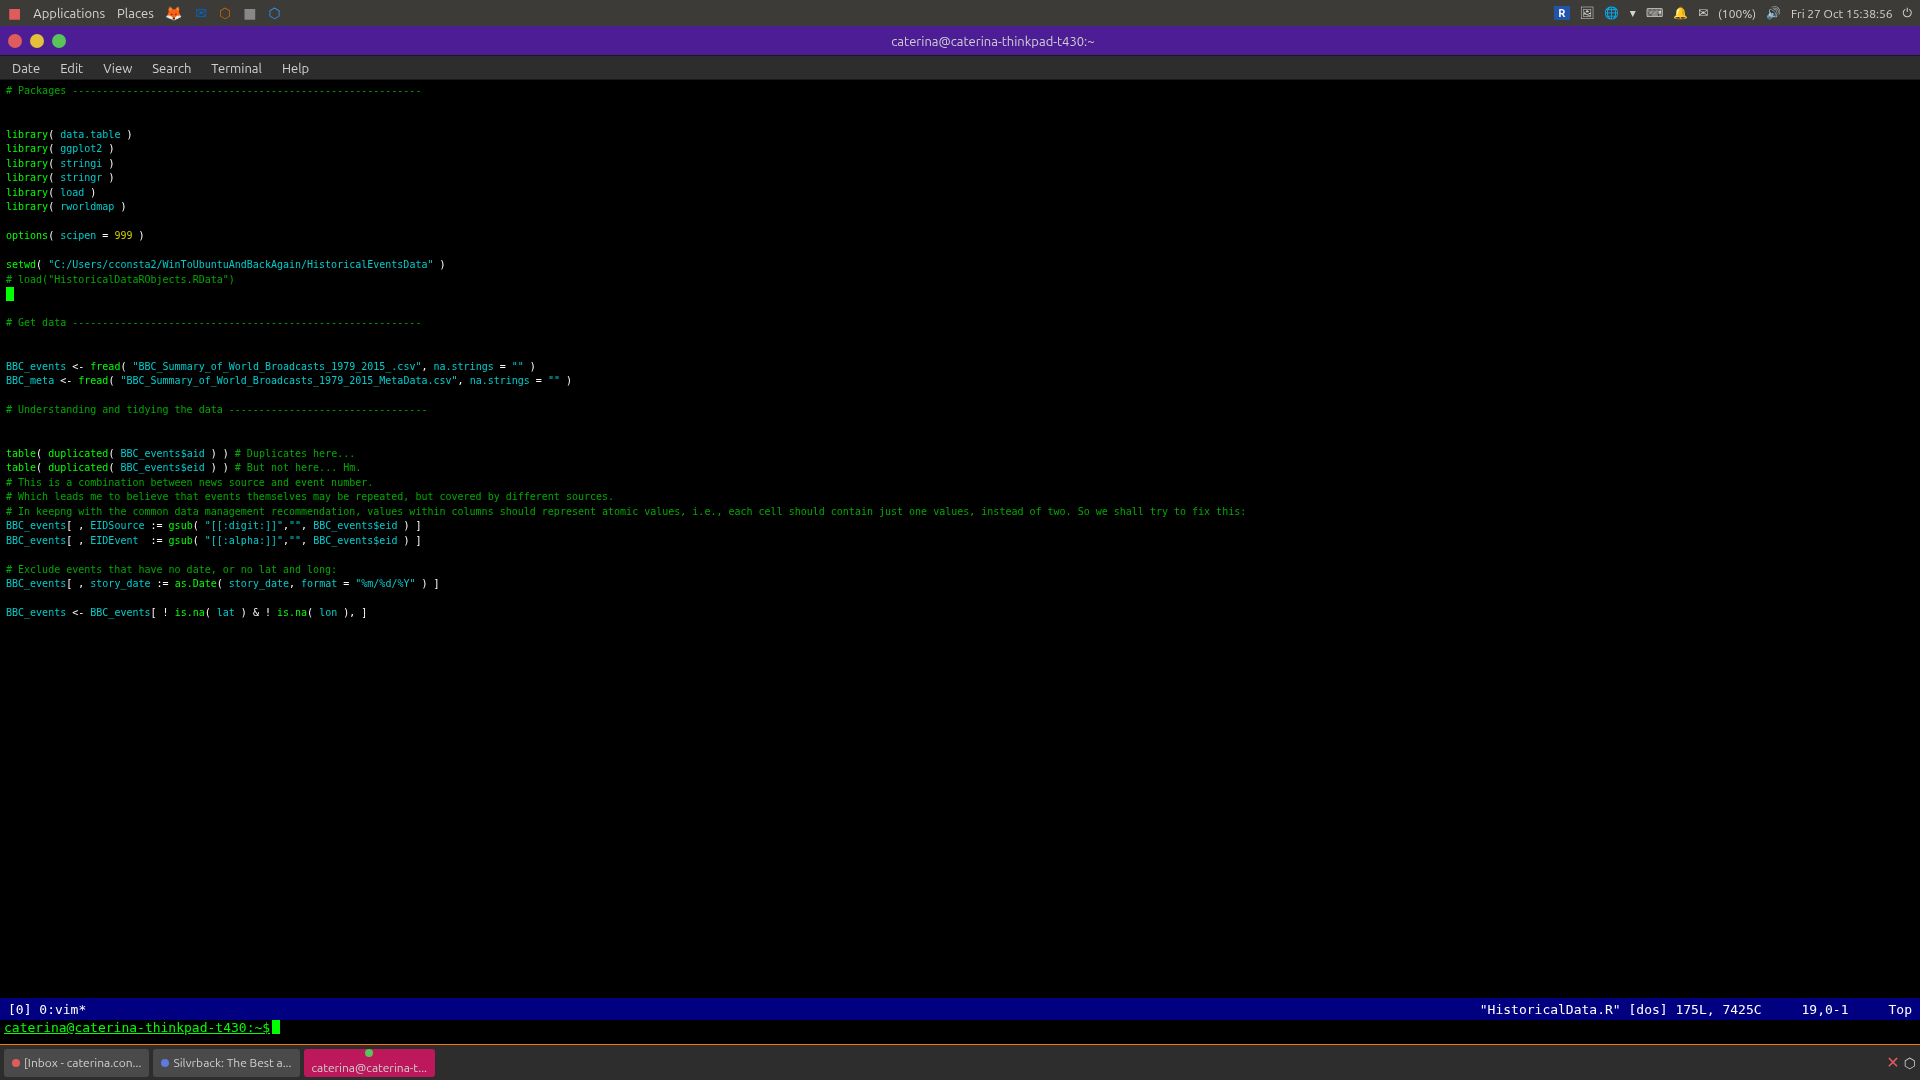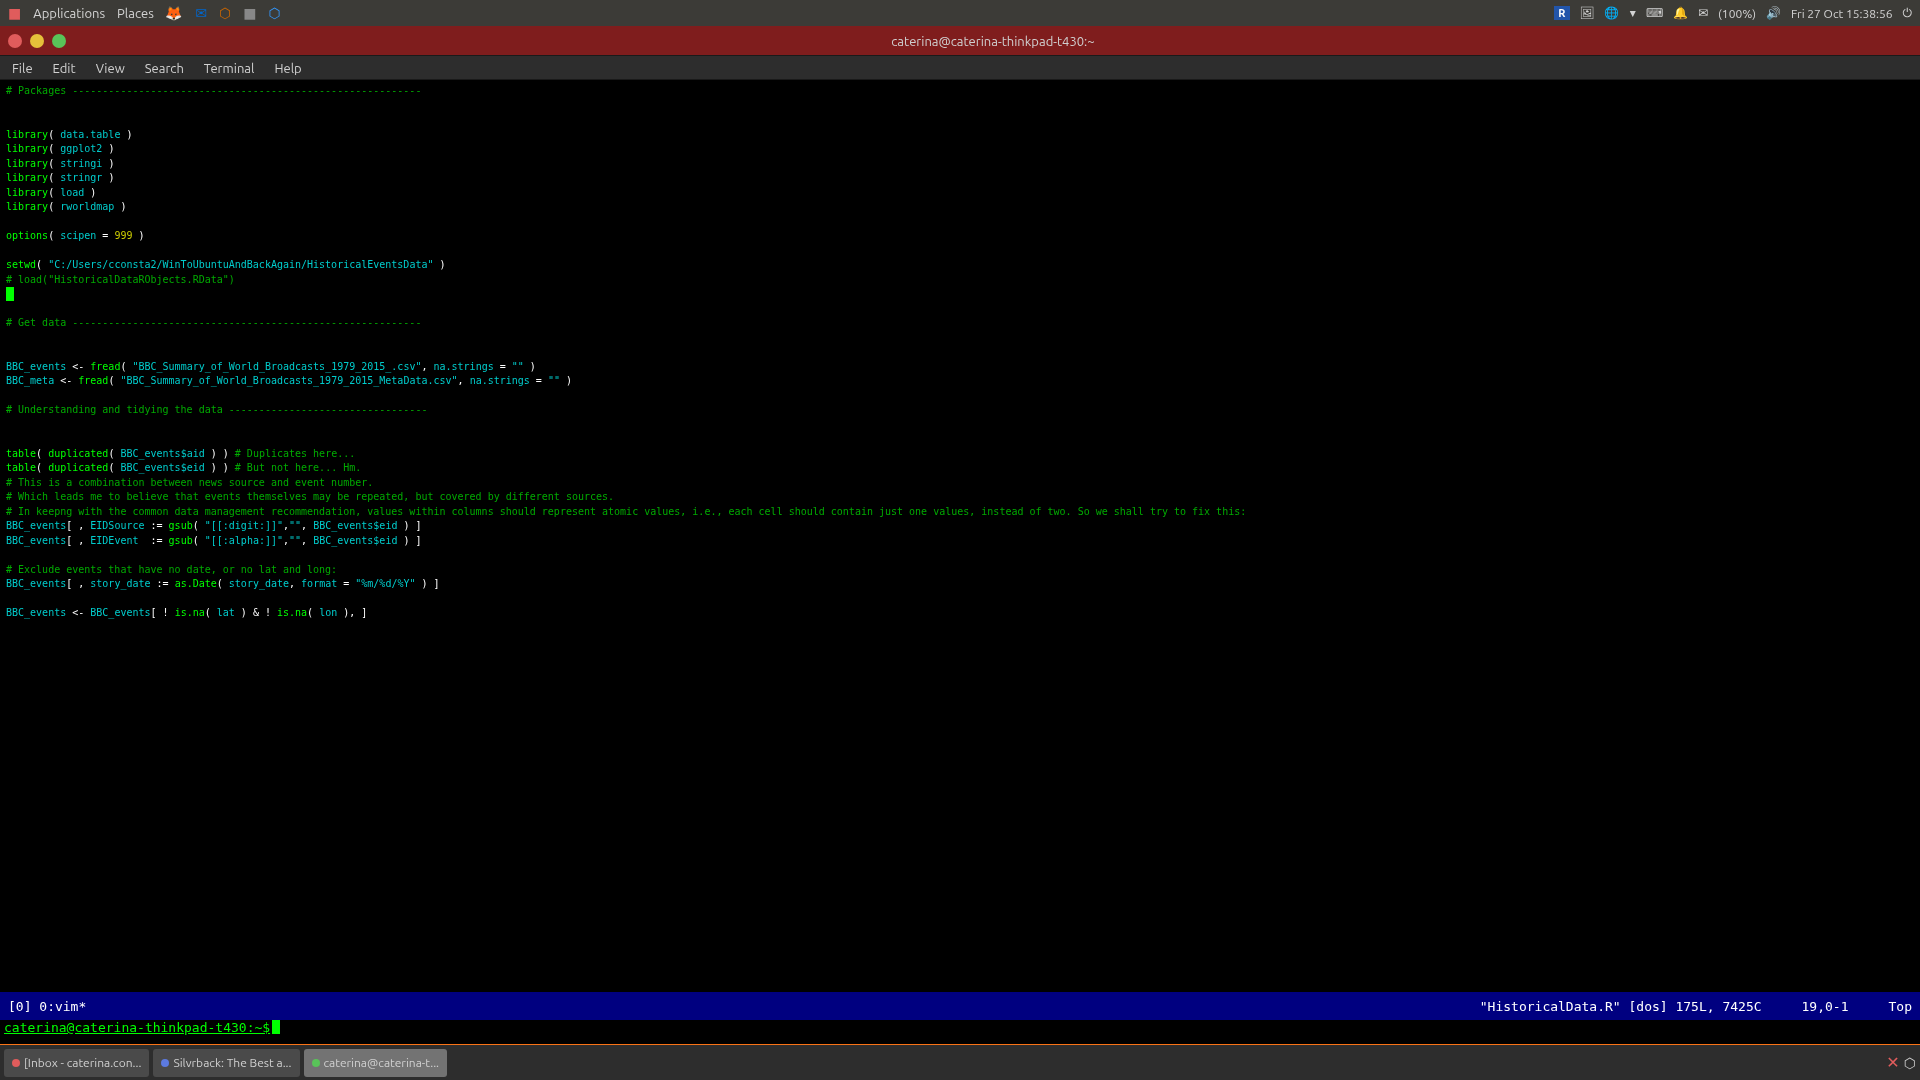--- a/index.html
+++ b/index.html
@@ -39,21 +39,21 @@
     #terminal-window {
       width: 100%;
       height: calc(1080px - 26px);
       display: flex;
       flex-direction: column;
     }
 
     
     #title-bar {
       height: 30px;
-      background: #7f1d1d;
+      background: #4c1d95;
       display: flex;
       align-items: center;
       padding: 0 8px;
       gap: 8px;
       border-bottom: 1px solid #1a1a1a;
     }
     .window-btn {
       width: 14px;
       height: 14px;
       border-radius: 50%;
@@ -102,21 +102,21 @@
     
     #vim-status {
       height: 22px;
       background: #000080;
       color: #ffffff;
       font-family: 'DejaVu Sans Mono', 'Courier New', monospace;
       font-size: 13px;
       display: flex;
       align-items: center;
       justify-content: space-between;
-      padding: 14px 8px;
+      padding: 8px 8px;
     }
     #vim-status-right {
       display: flex;
       gap: 40px;
       align-items: center;
     }
 
     
     #cmd-bar {
       height: 24px;
@@ -144,21 +144,21 @@
       background: #4a4a4a;
       color: #d0d0d0;
       font-size: 12px;
       display: flex;
       align-items: center;
       padding: 0 8px;
       border-radius: 3px;
       gap: 4px;
       cursor: default;
     }
-    .taskbar-item.active { background: #737373; }
+    .taskbar-item.active { background: #be185d; flex-direction: column; }
     .taskbar-dot {
       width: 8px; height: 8px;
       border-radius: 50%;
       background: #888;
     }
     .taskbar-dot.red { background: #e05c5c; }
     .taskbar-dot.blue { background: #5c7ae0; }
     .taskbar-dot.active-dot { background: #59c459; }
     .c-bright-green { color: #00ff00; }
     .c-cyan { color: #00cccc; }
@@ -215,21 +215,21 @@
 <div id="terminal-window">
 
   <div id="title-bar">
     <span class="window-btn btn-close"></span>
     <span class="window-btn btn-min"></span>
     <span class="window-btn btn-max"></span>
     <span id="window-title">caterina@caterina-thinkpad-t430:~</span>
   </div>
 
   <div id="menu-bar">
-    <span class="menu-item">File</span>
+    <span class="menu-item">Date</span>
     <span class="menu-item">Edit</span>
     <span class="menu-item">View</span>
     <span class="menu-item">Search</span>
     <span class="menu-item">Terminal</span>
     <span class="menu-item">Help</span>
   </div>
 
   <div id="terminal-content">
     <pre class="code-line"><span class="c-comment"># Packages ----------------------------------------------------------</span></pre>
     <pre class="code-line"> </pre>

